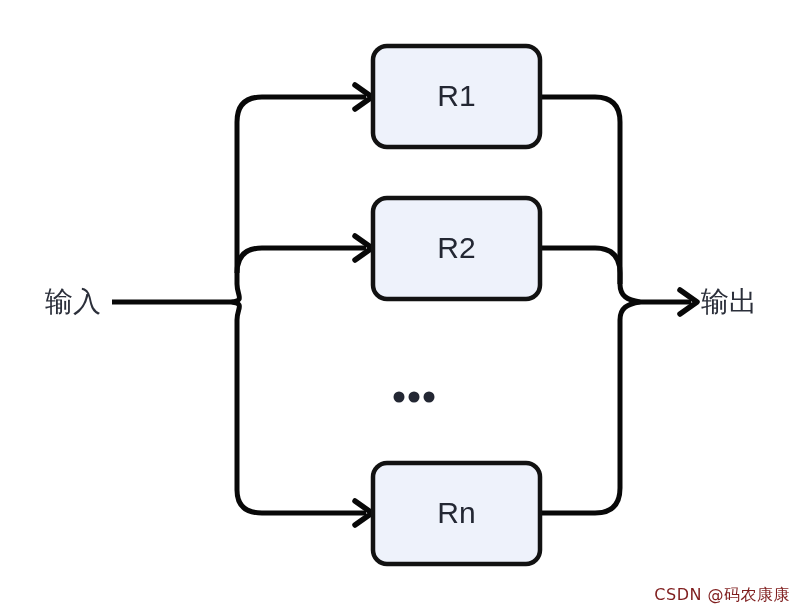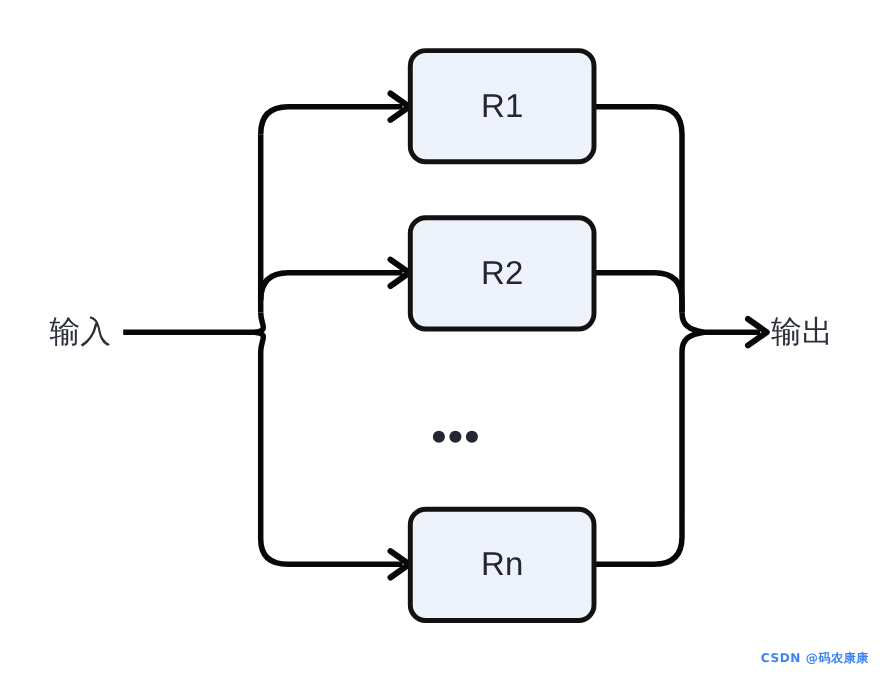--- a/index.html
+++ b/index.html
@@ -62,27 +62,26 @@
     font-size: 28px;
     dominant-baseline: middle;
   }
   .ellipsis-dot {
     fill: #232733;
   }
   .watermark {
     position: absolute;
     right: 14px;
     bottom: 8px;
-    color: #3b82f6;
+    color: #7f1d1d;
     font-family: "DejaVu Sans", "Liberation Sans", sans-serif;
-    font-size: 11px;
+    font-size: 16px;
     letter-spacing: 0.5px;
     white-space: nowrap;
     user-select: none;
-    font-weight: bold;
   }
 </style>
 </head>
 <body>
 
 <div id="diagram-root">
 
   <svg id="flow-svg" viewBox="0 0 804 614">
 
     <path class="edge-path" d="M 112 302 L 232 302"></path>

